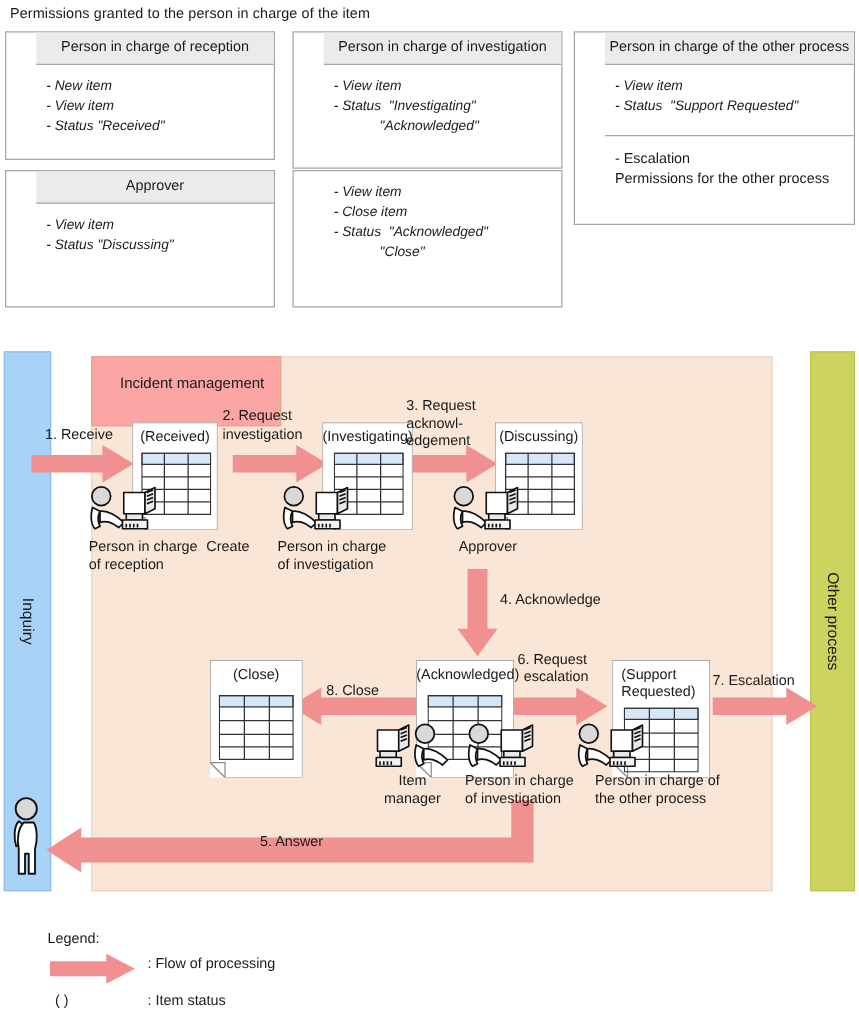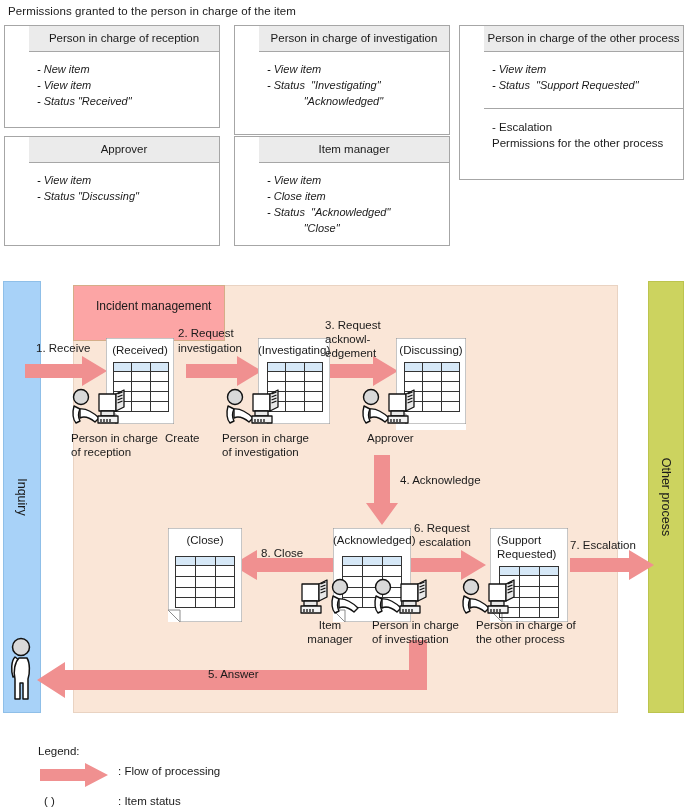--- a/index.html
+++ b/index.html
@@ -156,21 +156,20 @@
 
 <div class="perm-table" style="left:4px;top:136px;width:216px;height:110px;">
   <div class="perm-head">Approver</div>
   <div class="perm-body">
     <div class="ln">- View item</div>
     <div class="ln">- Status "Discussing"</div>
   </div>
 </div>
 
 <div class="perm-table" style="left:234px;top:136px;width:216px;height:110px;">
-  <div class="perm-head">Item manager</div>
   <div class="perm-body">
     <div class="ln">- View item</div>
     <div class="ln">- Close item</div>
     <div class="ln">- Status  "Acknowledged"</div>
     <div class="ln">            "Close"</div>
   </div>
 </div>
 
 <div class="abs" id="lane-inquiry">
   <div class="vtxt">Inquiry</div>
@@ -258,21 +257,21 @@
     <rect x="0.5" y="0.5" width="55" height="9" fill="#D6E8F7" stroke="#333" stroke-width="1"></rect>
     <rect x="0.5" y="0.5" width="55" height="49" fill="none" stroke="#333" stroke-width="1"></rect>
     <line x1="0.5" y1="19.5" x2="55.5" y2="19.5" stroke="#333" stroke-width="1"></line>
     <line x1="0.5" y1="29.5" x2="55.5" y2="29.5" stroke="#333" stroke-width="1"></line>
     <line x1="0.5" y1="39.5" x2="55.5" y2="39.5" stroke="#333" stroke-width="1"></line>
     <line x1="18.5" y1="0.5" x2="18.5" y2="49.5" stroke="#333" stroke-width="1"></line>
     <line x1="37.5" y1="0.5" x2="37.5" y2="49.5" stroke="#333" stroke-width="1"></line>
   </svg>
 </div>
 
-<div class="doccard" style="left:396px;top:338px;width:70px;height:92px;">
+<div class="doccard" style="left:396px;top:338px;width:70px;height:64px;">
   <svg class="shape" width="70" height="86" viewBox="0 0 70 86">
     <polygon points="0,0 70,0 70,86 10,86 0,76" fill="#ffffff" stroke="#8c8c8c" stroke-width="1"></polygon>
     <polyline points="10,86 10,76 0,76" fill="none" stroke="#8c8c8c" stroke-width="1"></polyline>
   </svg>
   <div class="title">(Discussing)</div>
   <svg class="grid" width="56" height="50" viewBox="0 0 56 50" style="left:8px;top:24px;">
     <rect x="0.5" y="0.5" width="55" height="9" fill="#D6E8F7" stroke="#333" stroke-width="1"></rect>
     <rect x="0.5" y="0.5" width="55" height="49" fill="none" stroke="#333" stroke-width="1"></rect>
     <line x1="0.5" y1="19.5" x2="55.5" y2="19.5" stroke="#333" stroke-width="1"></line>
     <line x1="0.5" y1="29.5" x2="55.5" y2="29.5" stroke="#333" stroke-width="1"></line>

